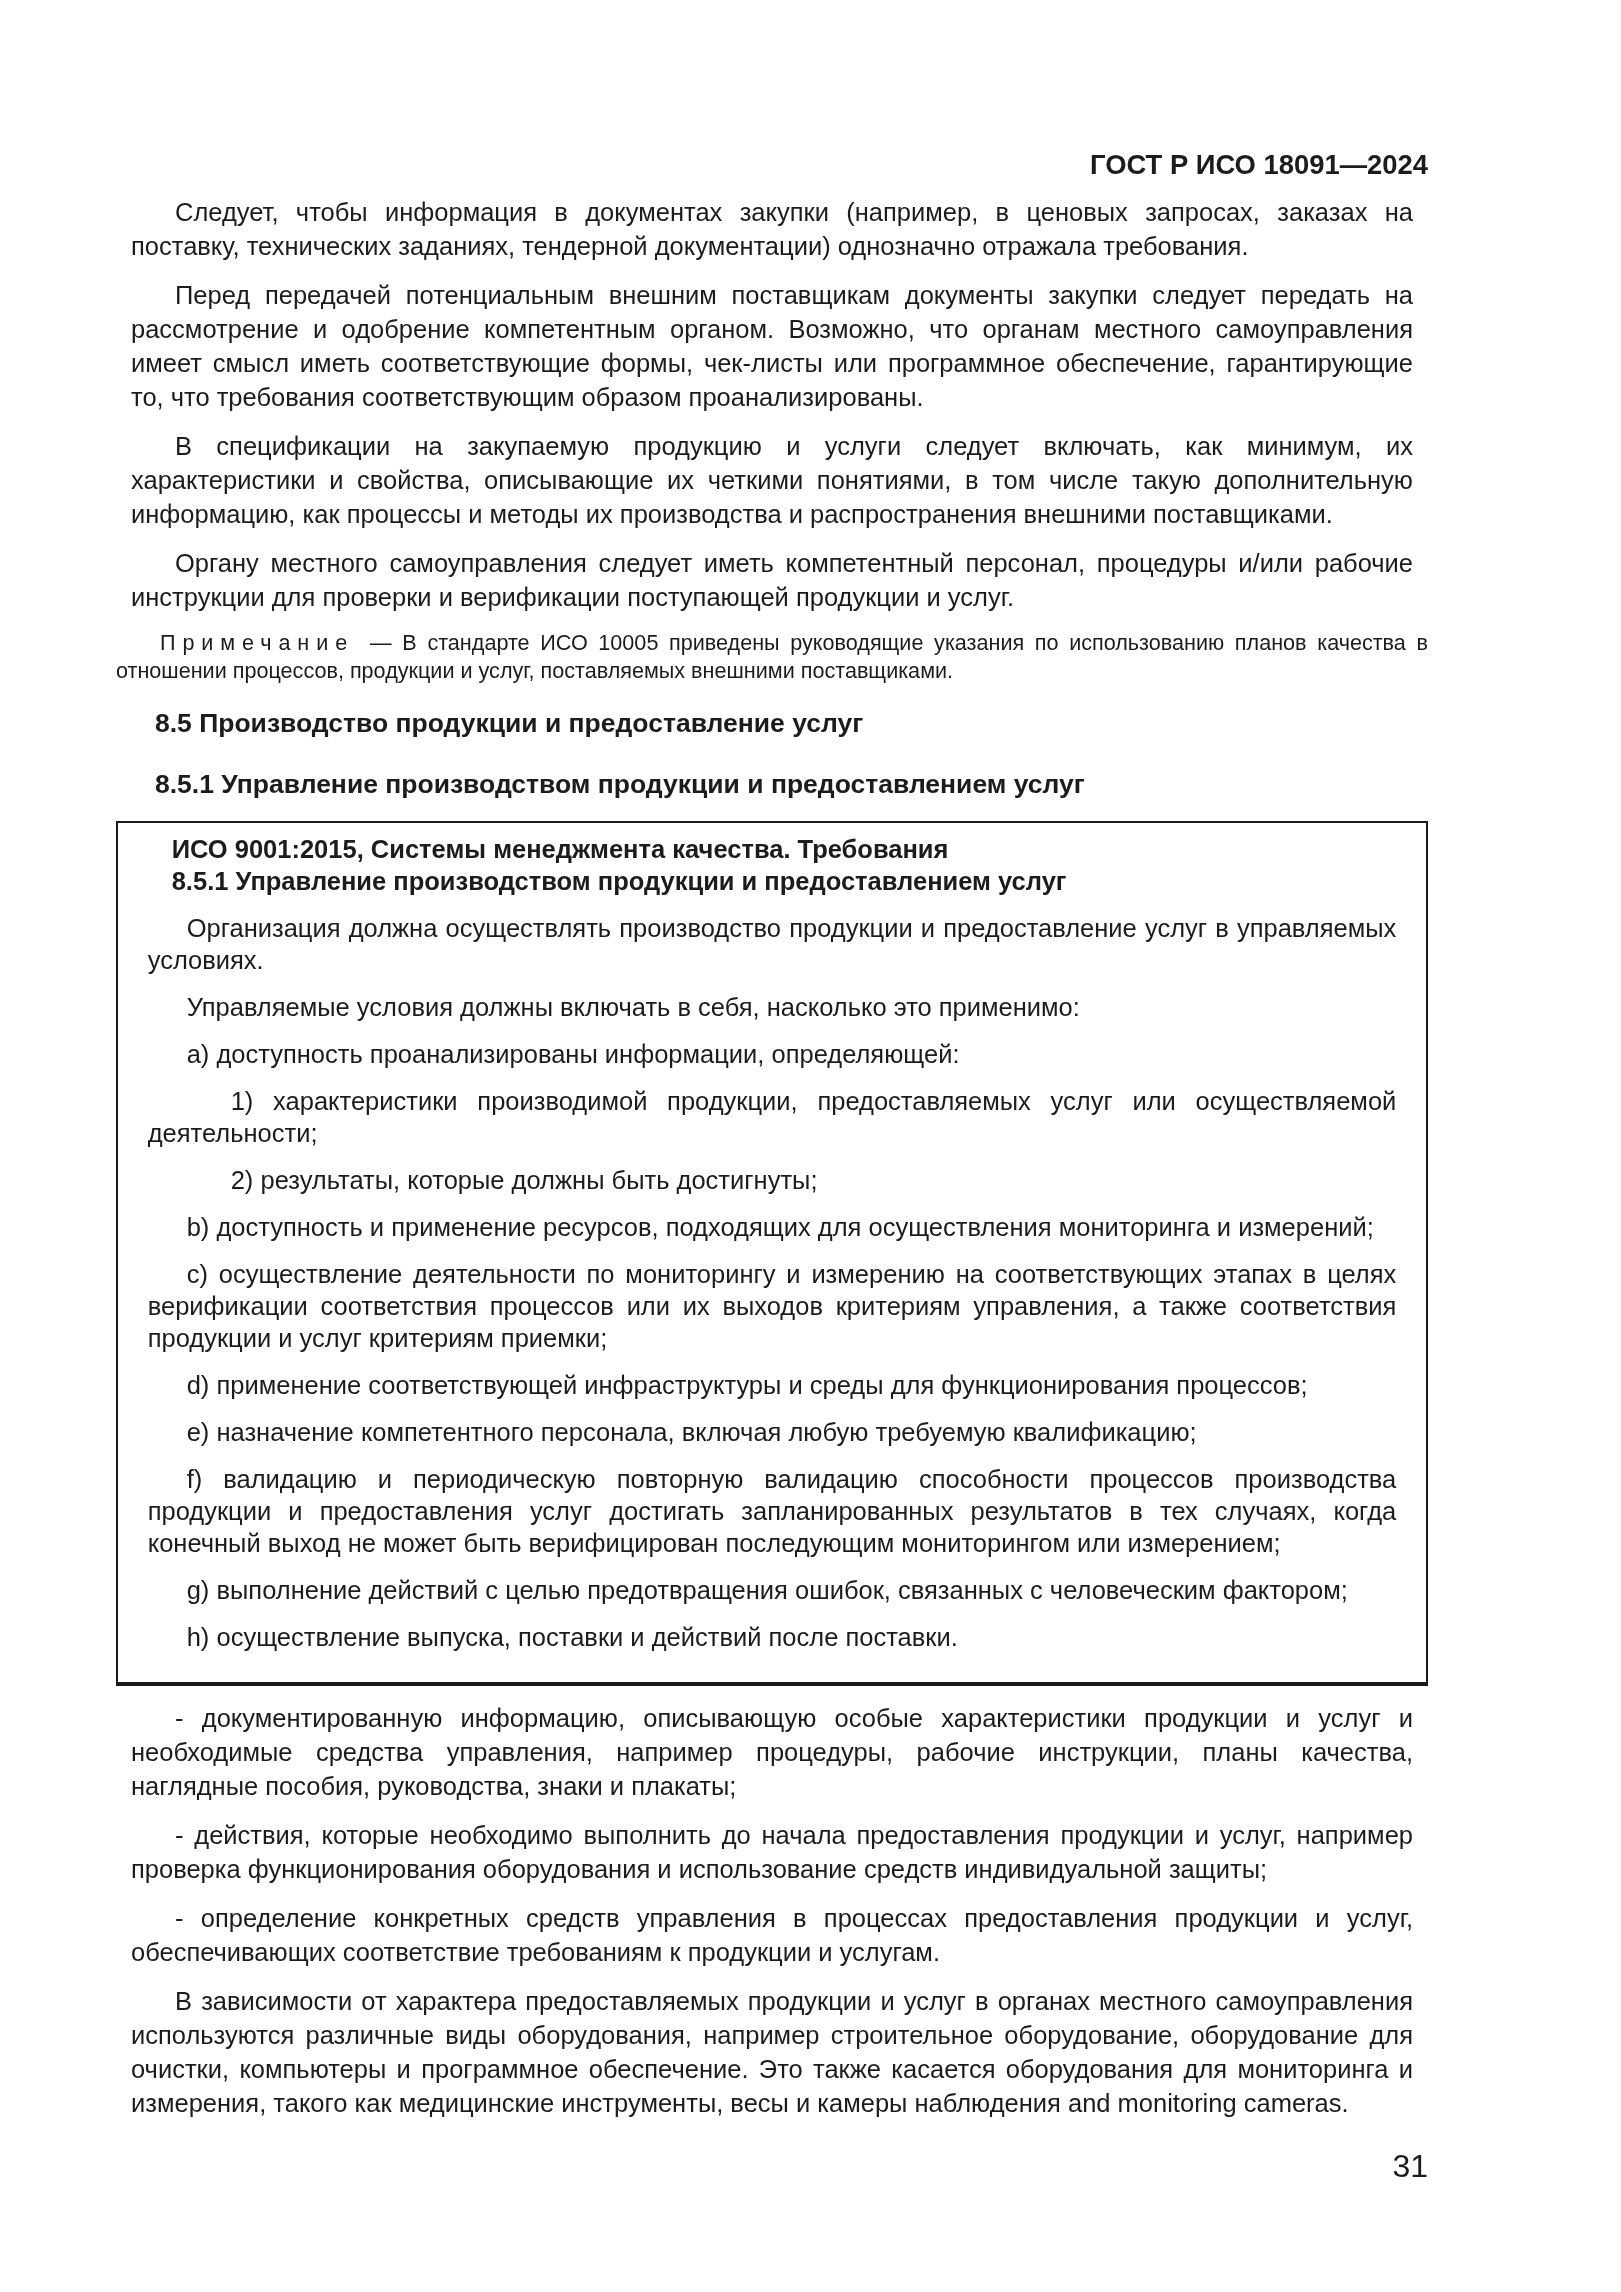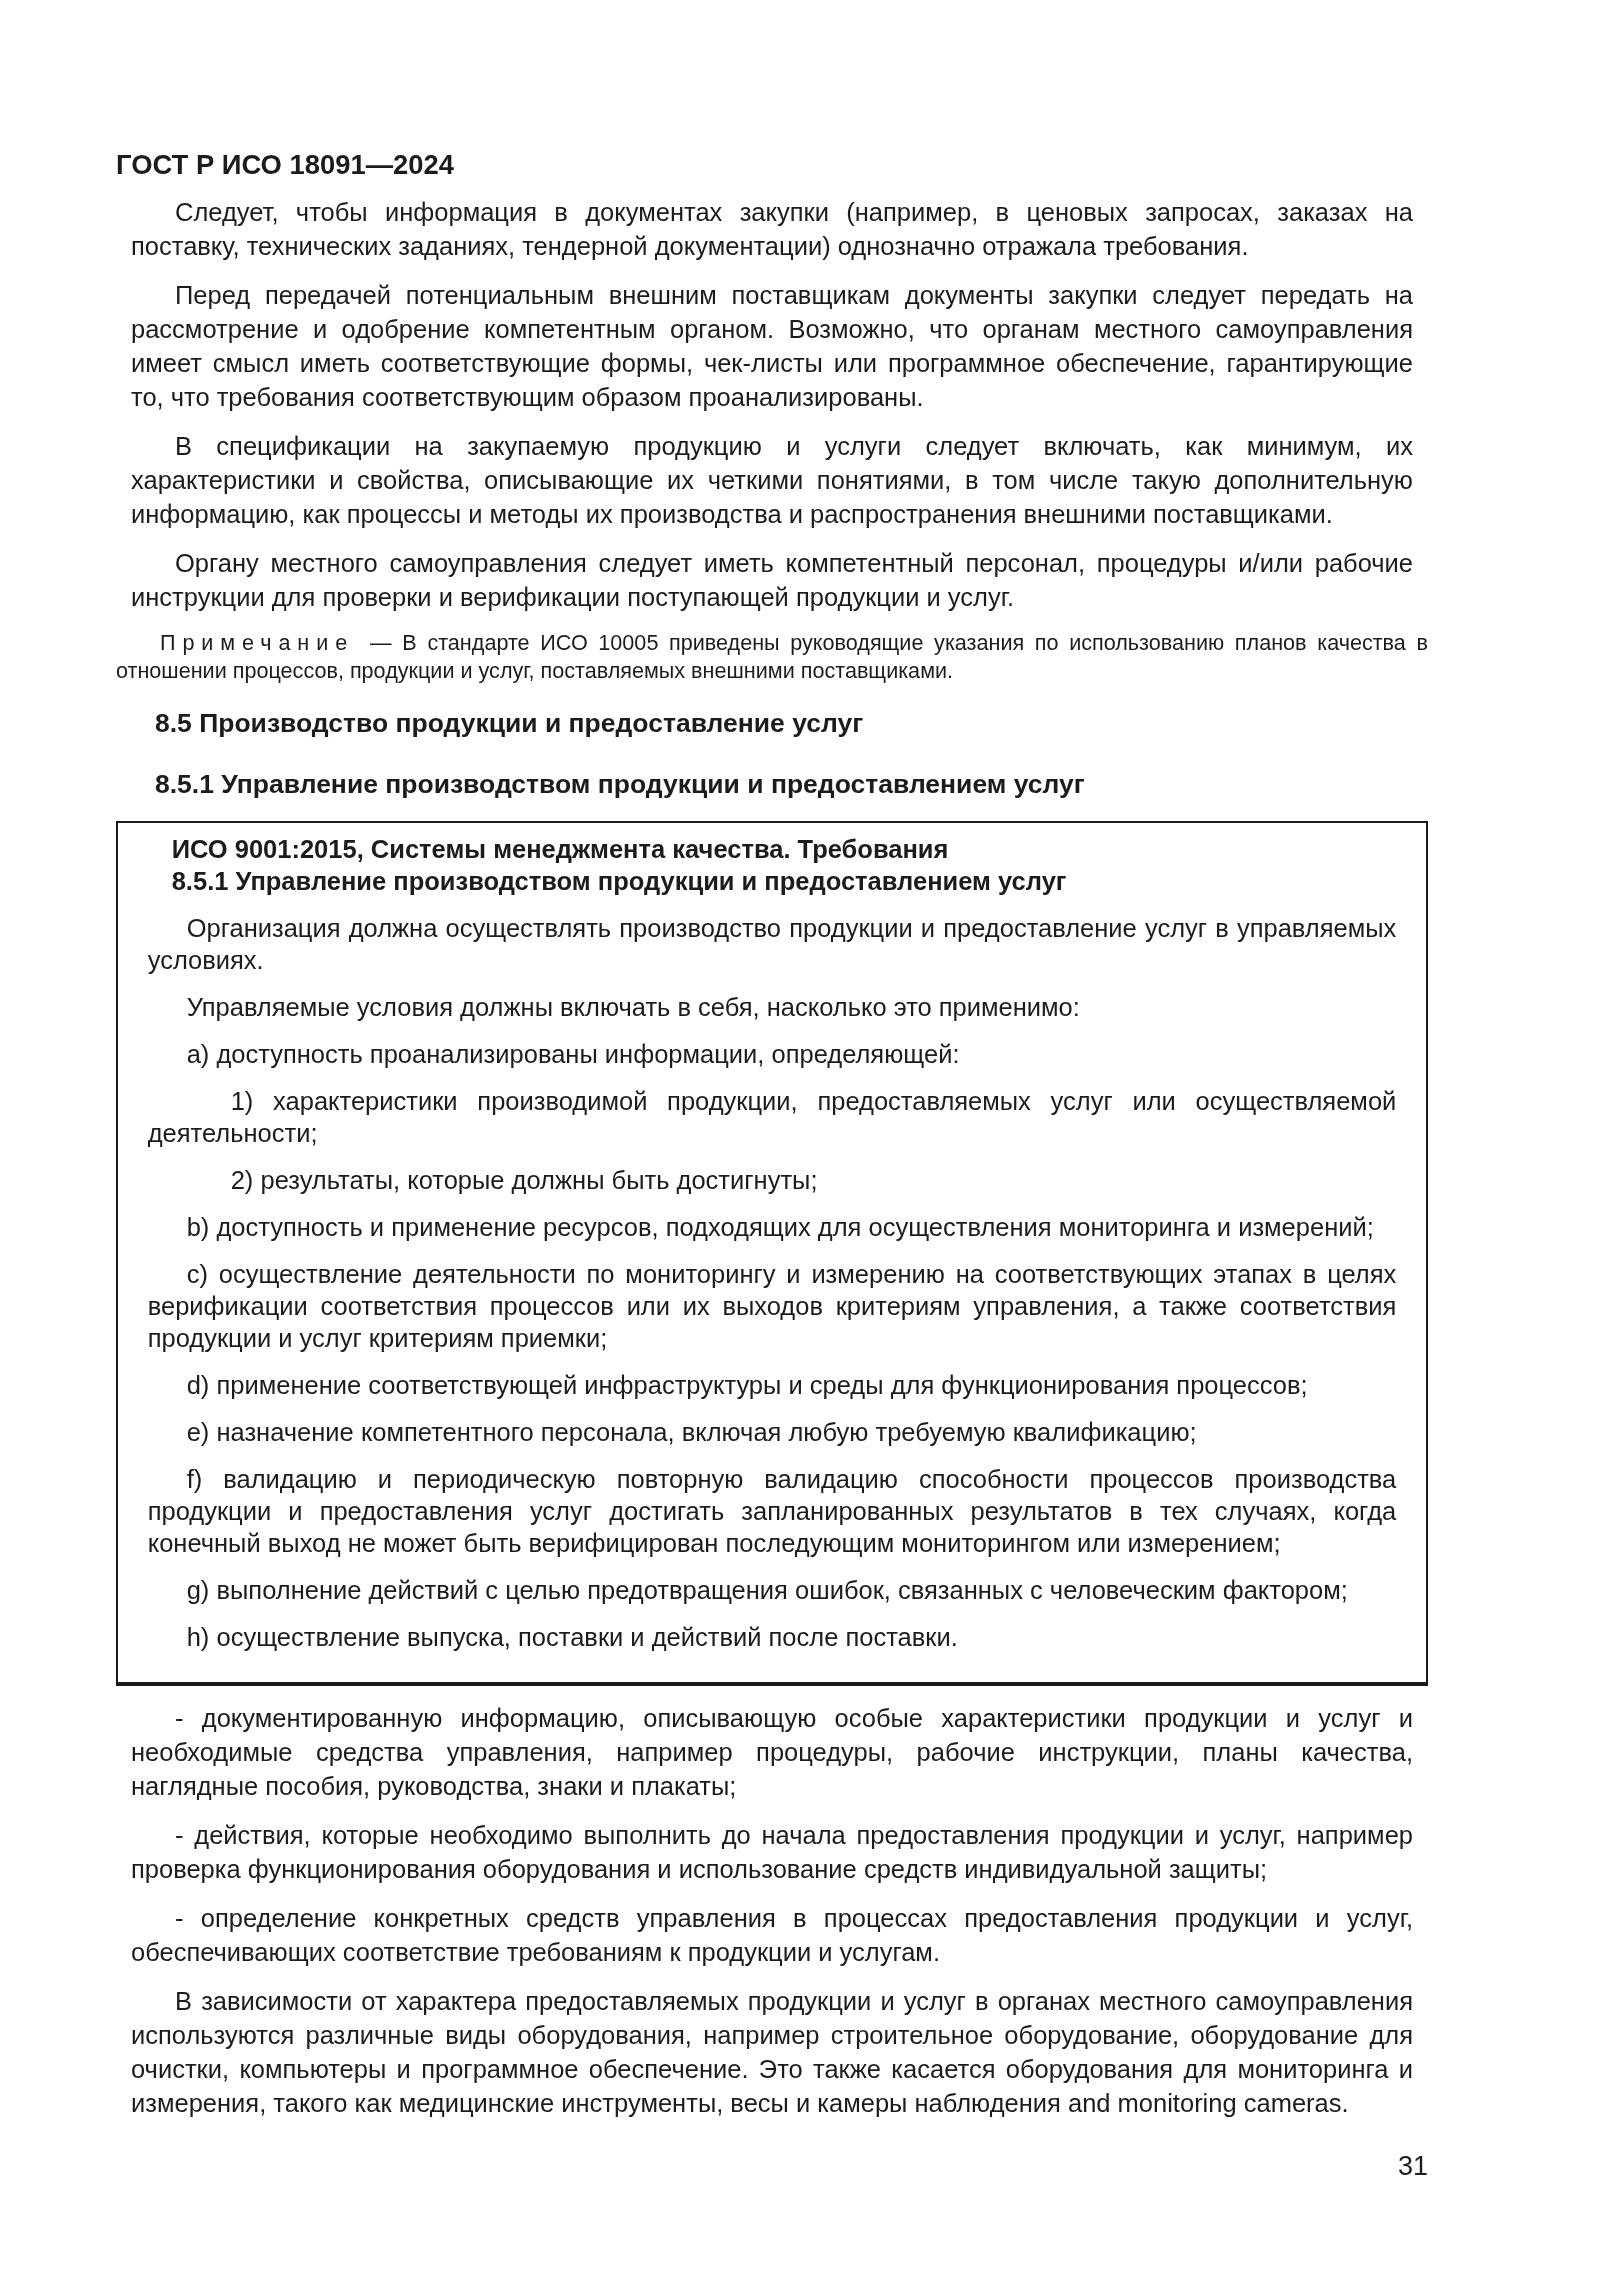--- a/index.html
+++ b/index.html
@@ -21,20 +21,21 @@
     box-sizing: border-box;
   }
   .content {
     position: absolute;
     left: 116px;
     top: 0;
     width: 1312px;
   }
   .doc-header {
     margin-top: 149px;
+    text-align: right;
     font-weight: bold;
     font-size: 27.4px;
     line-height: 31px;
   }
   .first-para { margin-top: 47px; }
   .para {
     margin: 15px;
     text-indent: 44px;
     text-align: justify;
   }
@@ -76,21 +77,21 @@
   .quote-box .bq-para {
     margin: 15px;
     text-align: justify;
   }
   .indent1 { text-indent: 39px; }
   .indent2 { text-indent: 83px; }
   .after-box { margin-top: 31px; }
   .page-number {
     margin-top: 29px;
     text-align: right;
-    font-size: 27px;
+    font-size: 32px;
   }
 </style>
 </head>
 <body>
 
 <div class="page">
   <div class="content">
 
     <div class="doc-header">ГОСТ Р ИСО 18091—2024</div>
 

